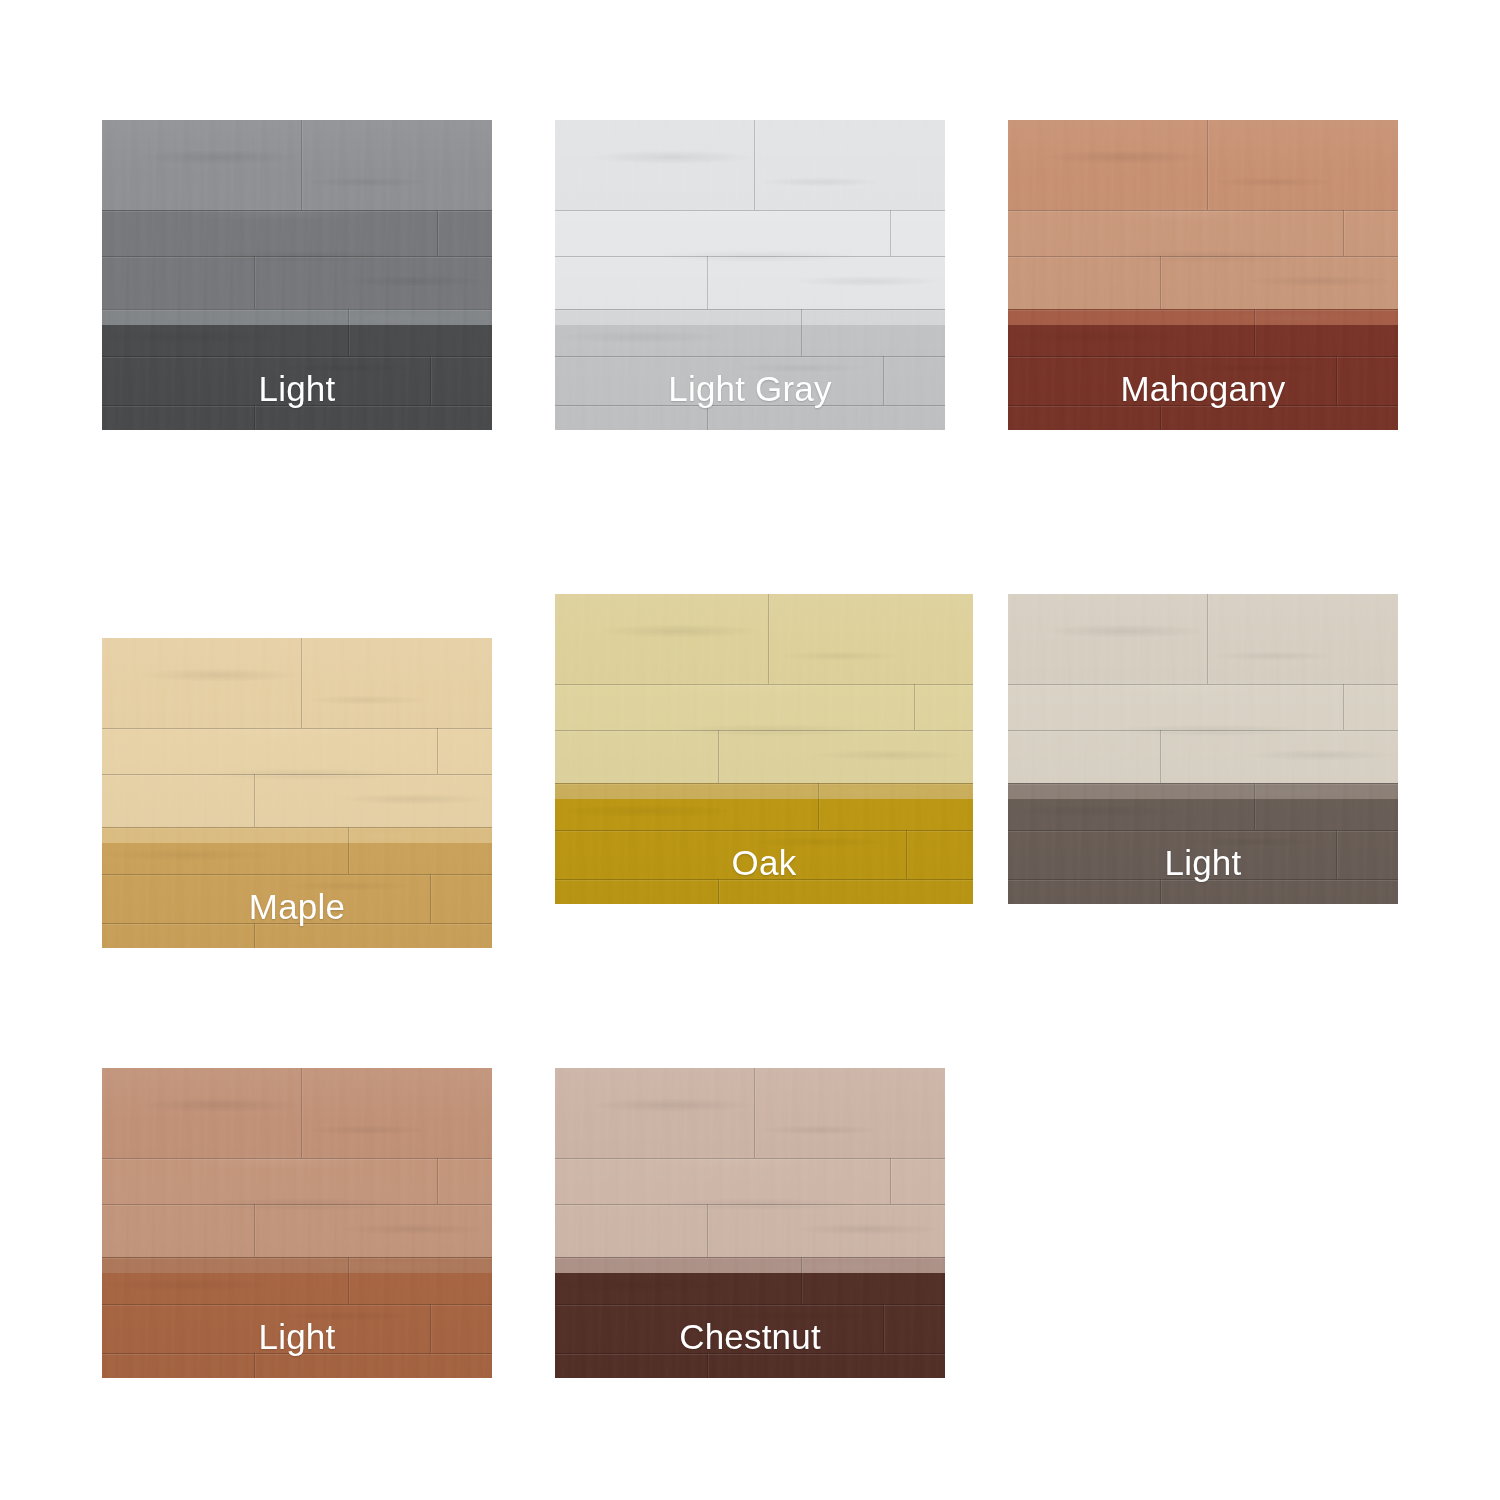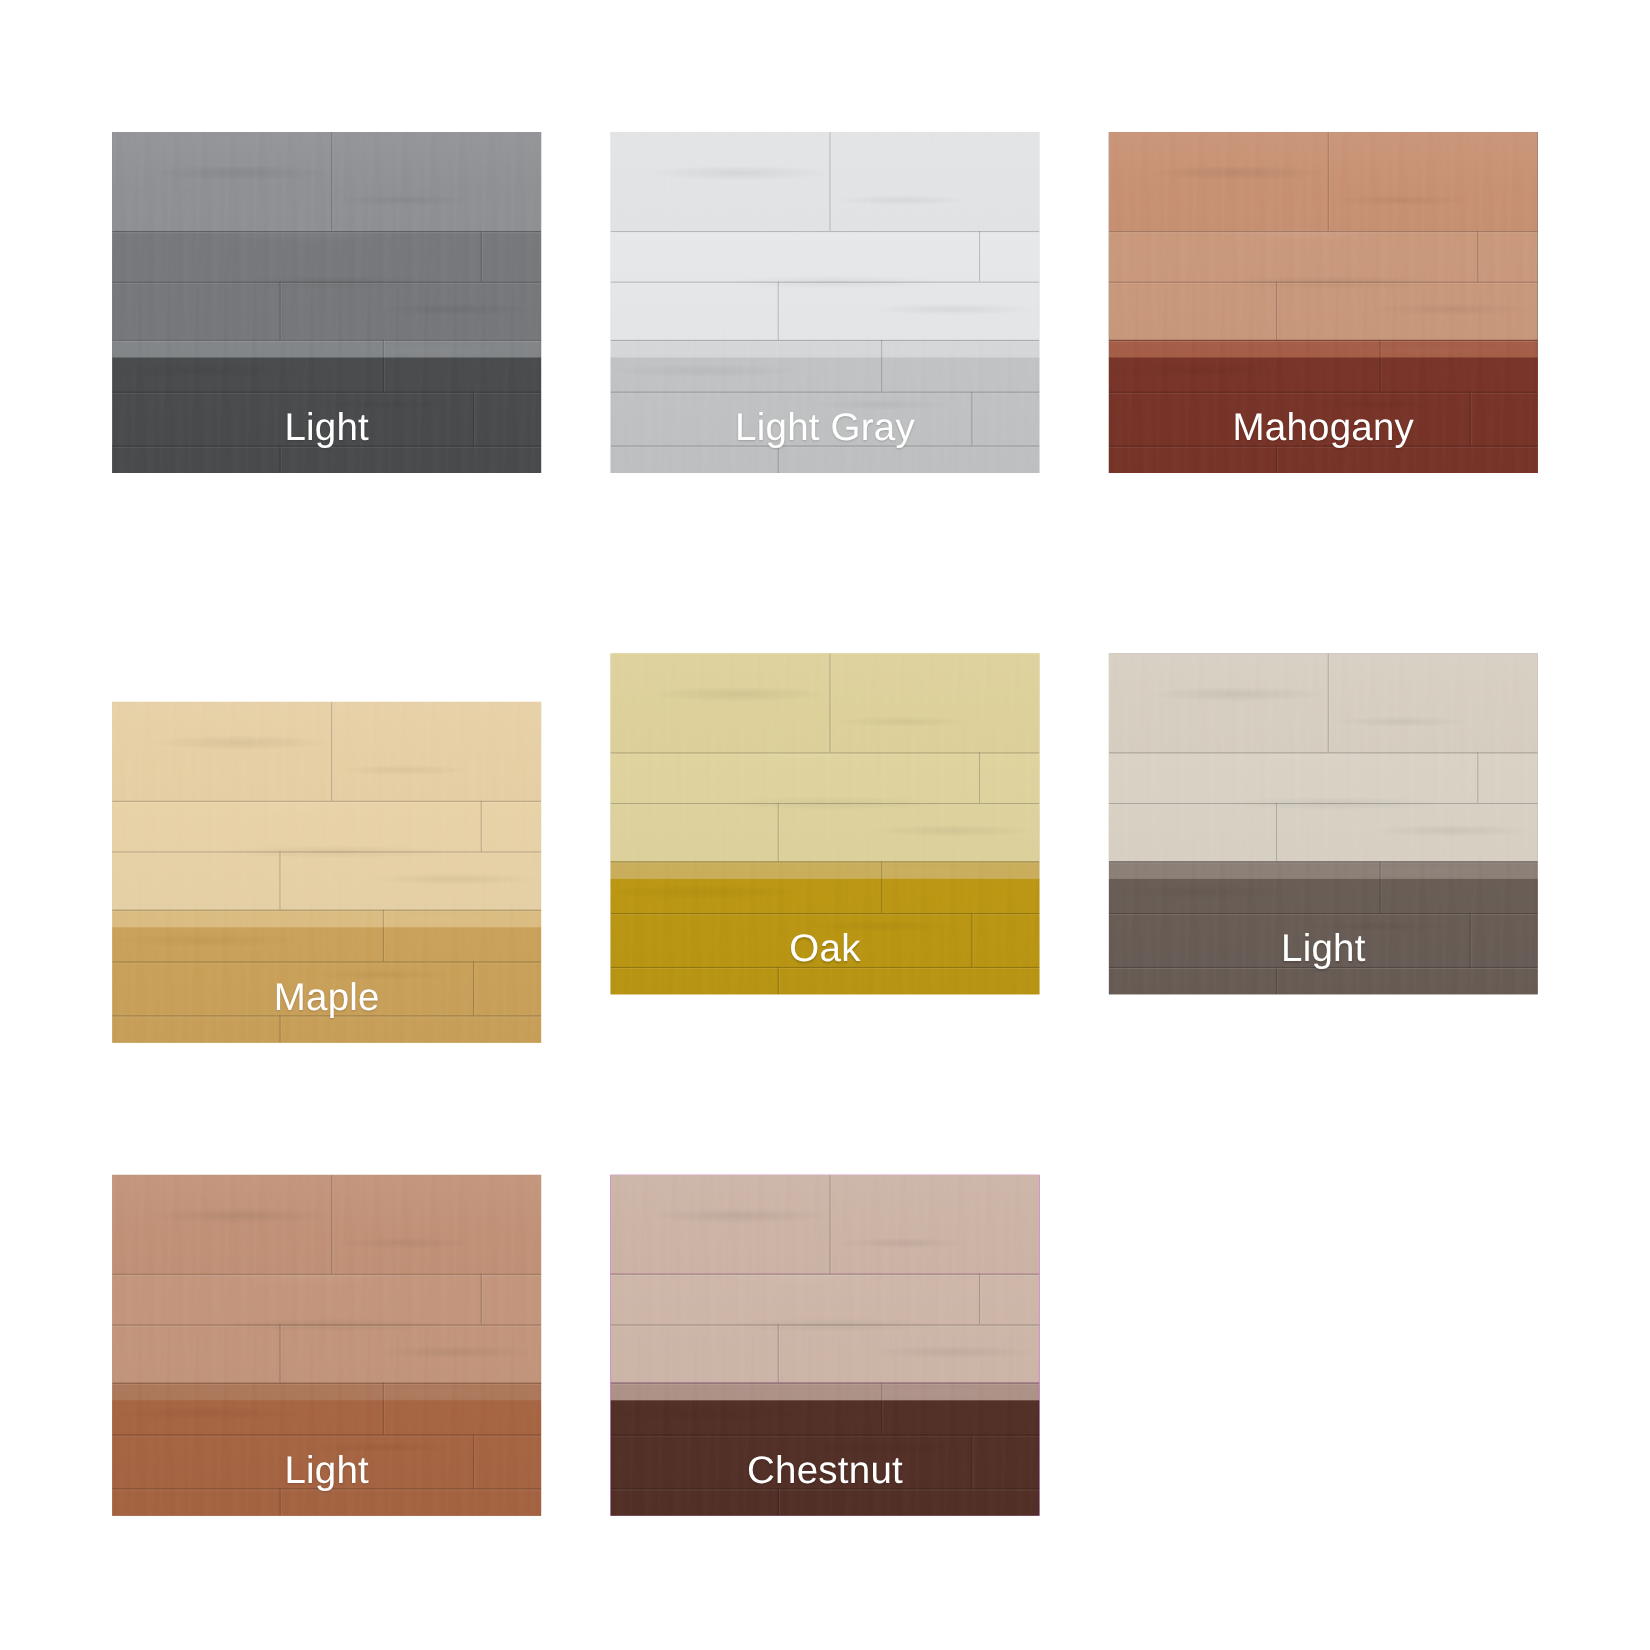--- a/index.html
+++ b/index.html
@@ -204,21 +204,21 @@
         <div class="vseam" style="left: 51%; top: 0%; height: 29%;"></div>
         <div class="vseam" style="left: 86%; top: 29%; height: 15%;"></div>
         <div class="vseam" style="left: 39%; top: 44%; height: 17%;"></div>
         <div class="vseam" style="left: 63%; top: 61%; height: 15%;"></div>
         <div class="vseam" style="left: 84%; top: 76%; height: 16%;"></div>
         <div class="vseam" style="left: 39%; top: 92%; height: 8%;"></div>
       </div>
       <div class="sheen"></div>
       <div class="swatch-label">Light Gray</div>
     </div>
-    <div class="swatch" style="background: #404040;">
+    <div class="swatch" style="background: #a16207;">
       <div class="bands">
         <div class="band b0" style="background: rgb(199, 144, 114);"></div>
         <div class="band b1" style="background: rgb(203, 154, 125);"></div>
         <div class="band b2" style="background: rgb(168, 95, 72);"></div>
         <div class="band b3" style="background: rgb(156, 87, 66);"></div>
       </div>
       <div class="bottom-block" style="background: rgb(123, 53, 41);"></div>
       <div class="grain"></div>
       <div class="grain2"></div>
       <div class="seams">
@@ -256,21 +256,21 @@
         <div class="vseam" style="left: 51%; top: 0%; height: 29%;"></div>
         <div class="vseam" style="left: 86%; top: 29%; height: 15%;"></div>
         <div class="vseam" style="left: 39%; top: 44%; height: 17%;"></div>
         <div class="vseam" style="left: 63%; top: 61%; height: 15%;"></div>
         <div class="vseam" style="left: 84%; top: 76%; height: 16%;"></div>
         <div class="vseam" style="left: 39%; top: 92%; height: 8%;"></div>
       </div>
       <div class="sheen"></div>
       <div class="swatch-label">Maple</div>
     </div>
-    <div class="swatch" style="background: rgb(212, 195, 131);">
+    <div class="swatch" style="background: rgb(212, 195, 131); padding-left: 28px;">
       <div class="bands">
         <div class="band b0" style="background: rgb(221, 208, 154);"></div>
         <div class="band b1" style="background: rgb(224, 212, 159);"></div>
         <div class="band b2" style="background: rgb(205, 177, 93);"></div>
         <div class="band b3" style="background: rgb(199, 167, 72);"></div>
       </div>
       <div class="bottom-block" style="background: rgb(191, 154, 20);"></div>
       <div class="grain"></div>
       <div class="grain2"></div>
       <div class="seams">
@@ -334,21 +334,21 @@
         <div class="vseam" style="left: 51%; top: 0%; height: 29%;"></div>
         <div class="vseam" style="left: 86%; top: 29%; height: 15%;"></div>
         <div class="vseam" style="left: 39%; top: 44%; height: 17%;"></div>
         <div class="vseam" style="left: 63%; top: 61%; height: 15%;"></div>
         <div class="vseam" style="left: 84%; top: 76%; height: 16%;"></div>
         <div class="vseam" style="left: 39%; top: 92%; height: 8%;"></div>
       </div>
       <div class="sheen"></div>
       <div class="swatch-label">Light</div>
     </div>
-    <div class="swatch" style="background: #a21caf;">
+    <div class="swatch" style="background: #000000;">
       <div class="bands">
         <div class="band b0" style="background: rgb(203, 179, 165);"></div>
         <div class="band b1" style="background: rgb(207, 184, 170);"></div>
         <div class="band b2" style="background: rgb(176, 148, 138);"></div>
         <div class="band b3" style="background: rgb(180, 152, 142);"></div>
       </div>
       <div class="bottom-block" style="background: rgb(85, 49, 40);"></div>
       <div class="grain"></div>
       <div class="grain2"></div>
       <div class="seams">

